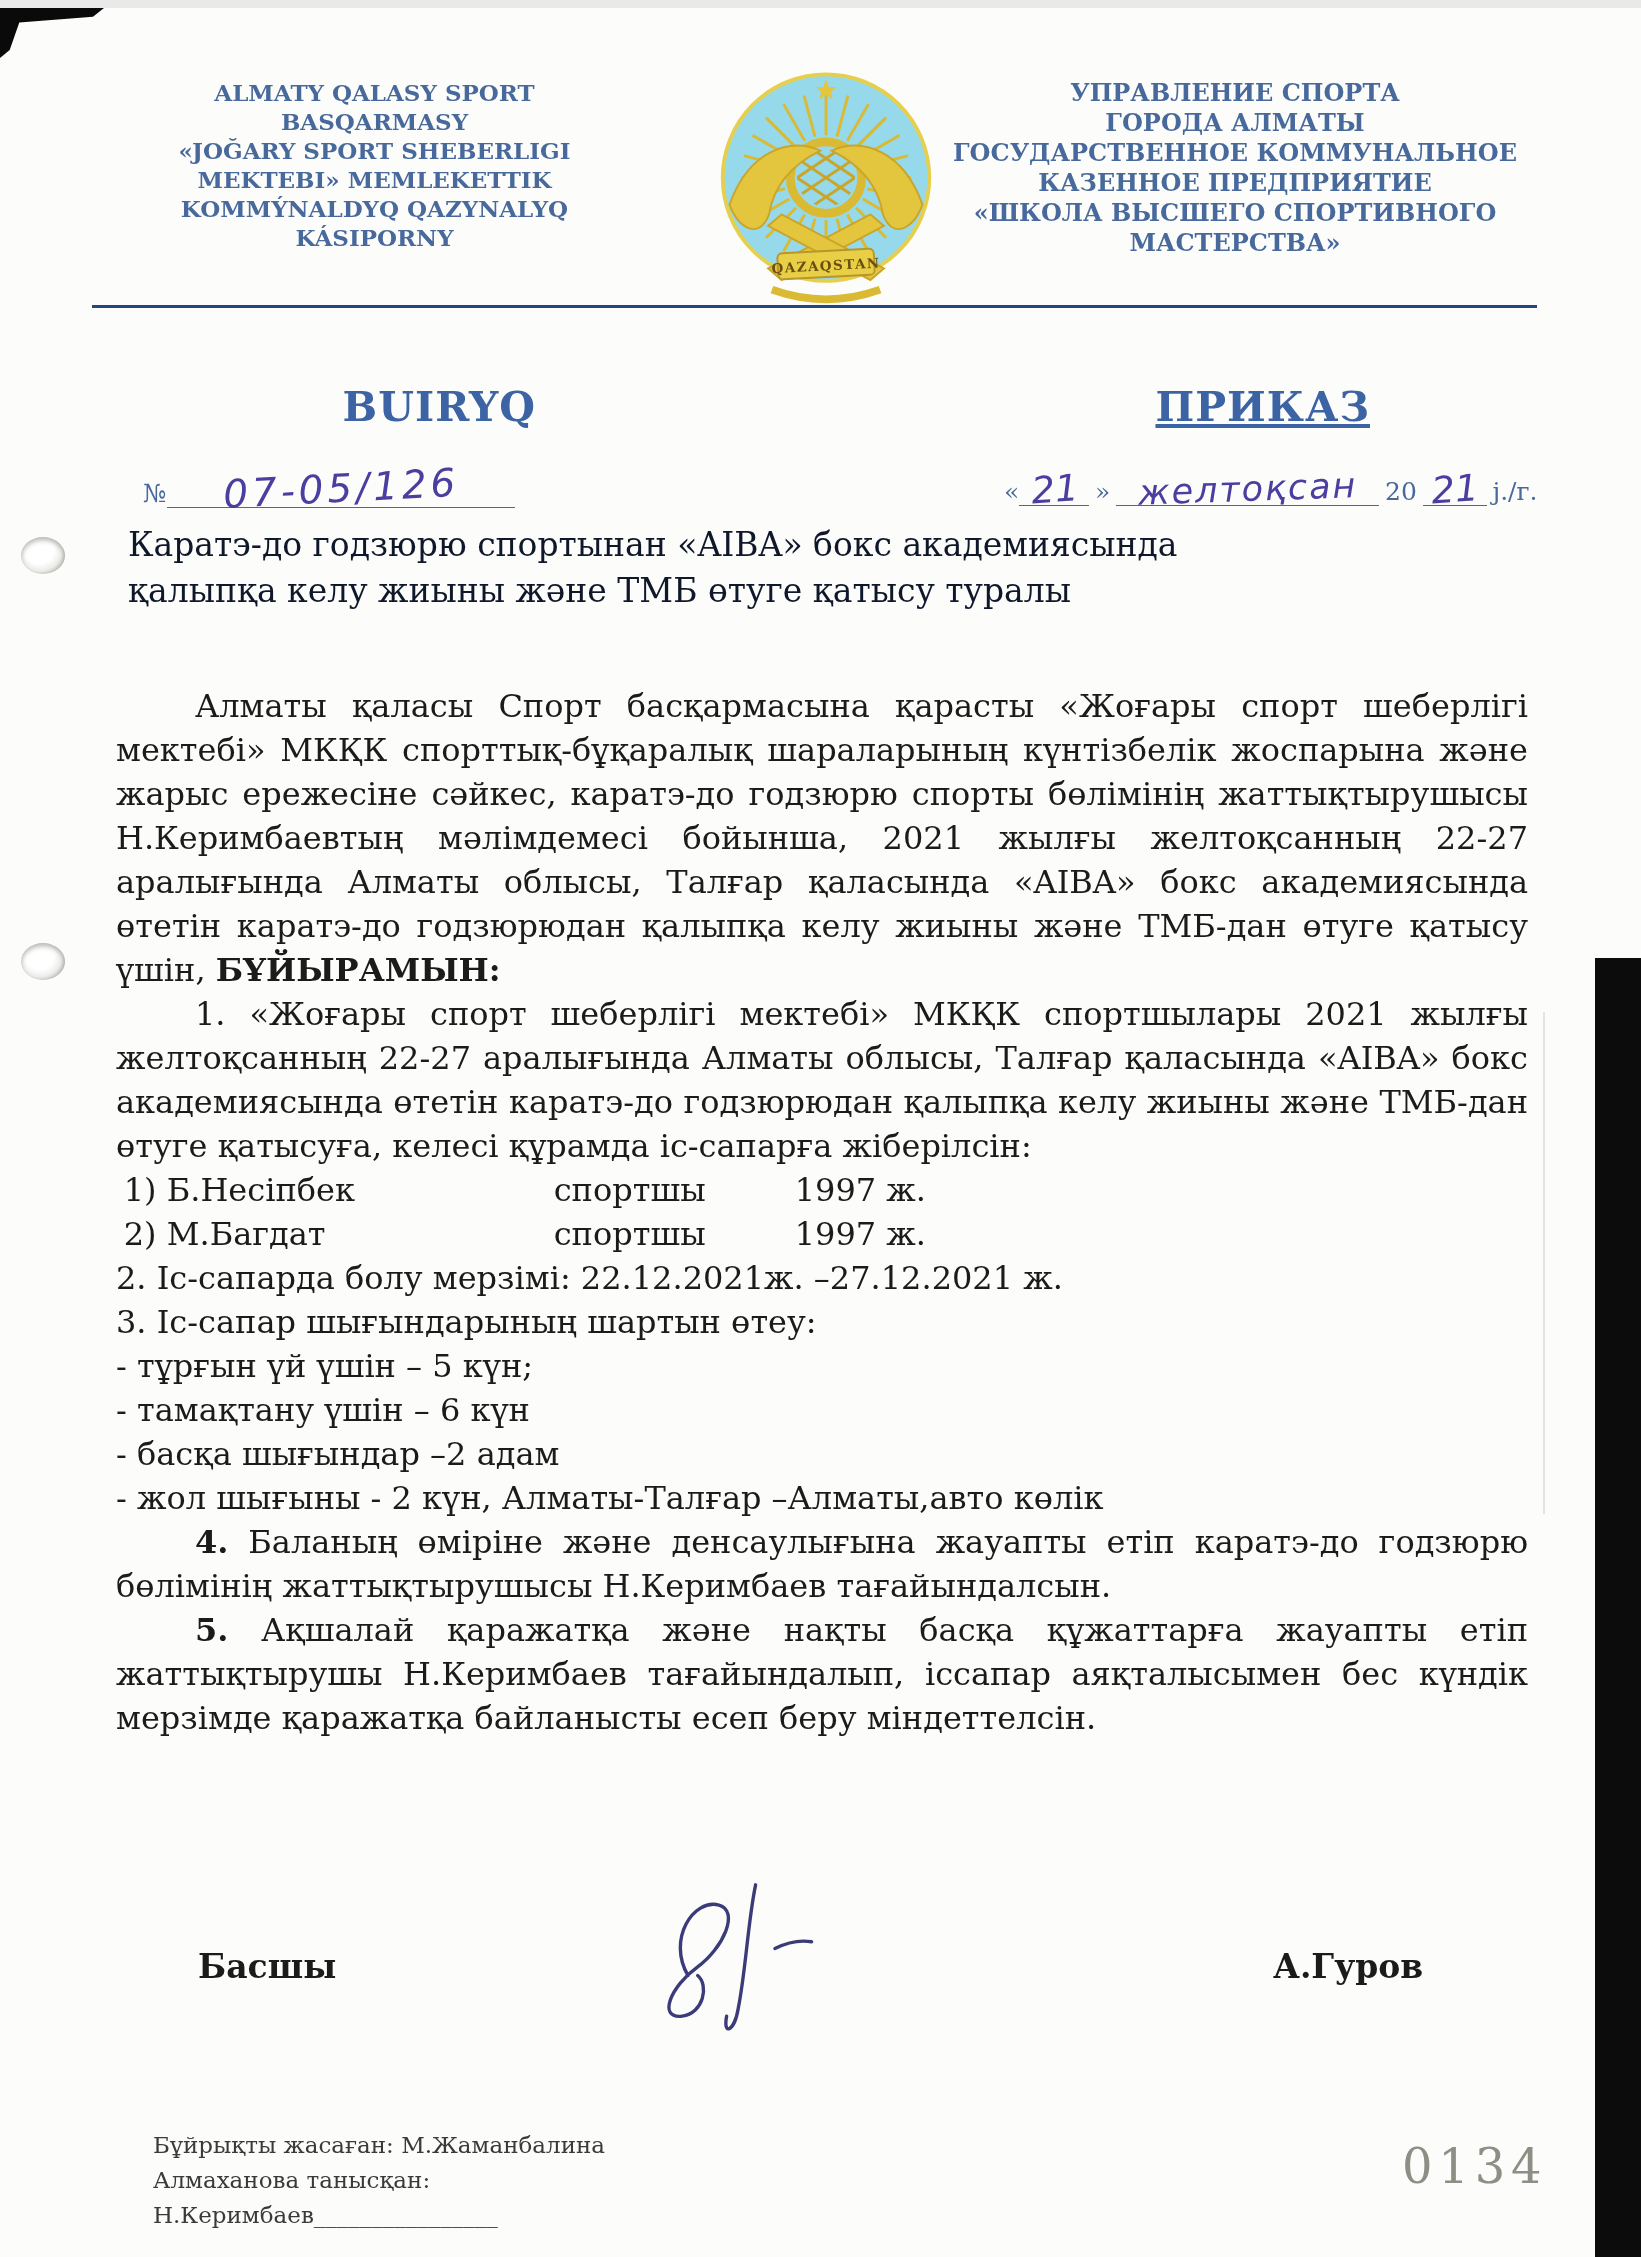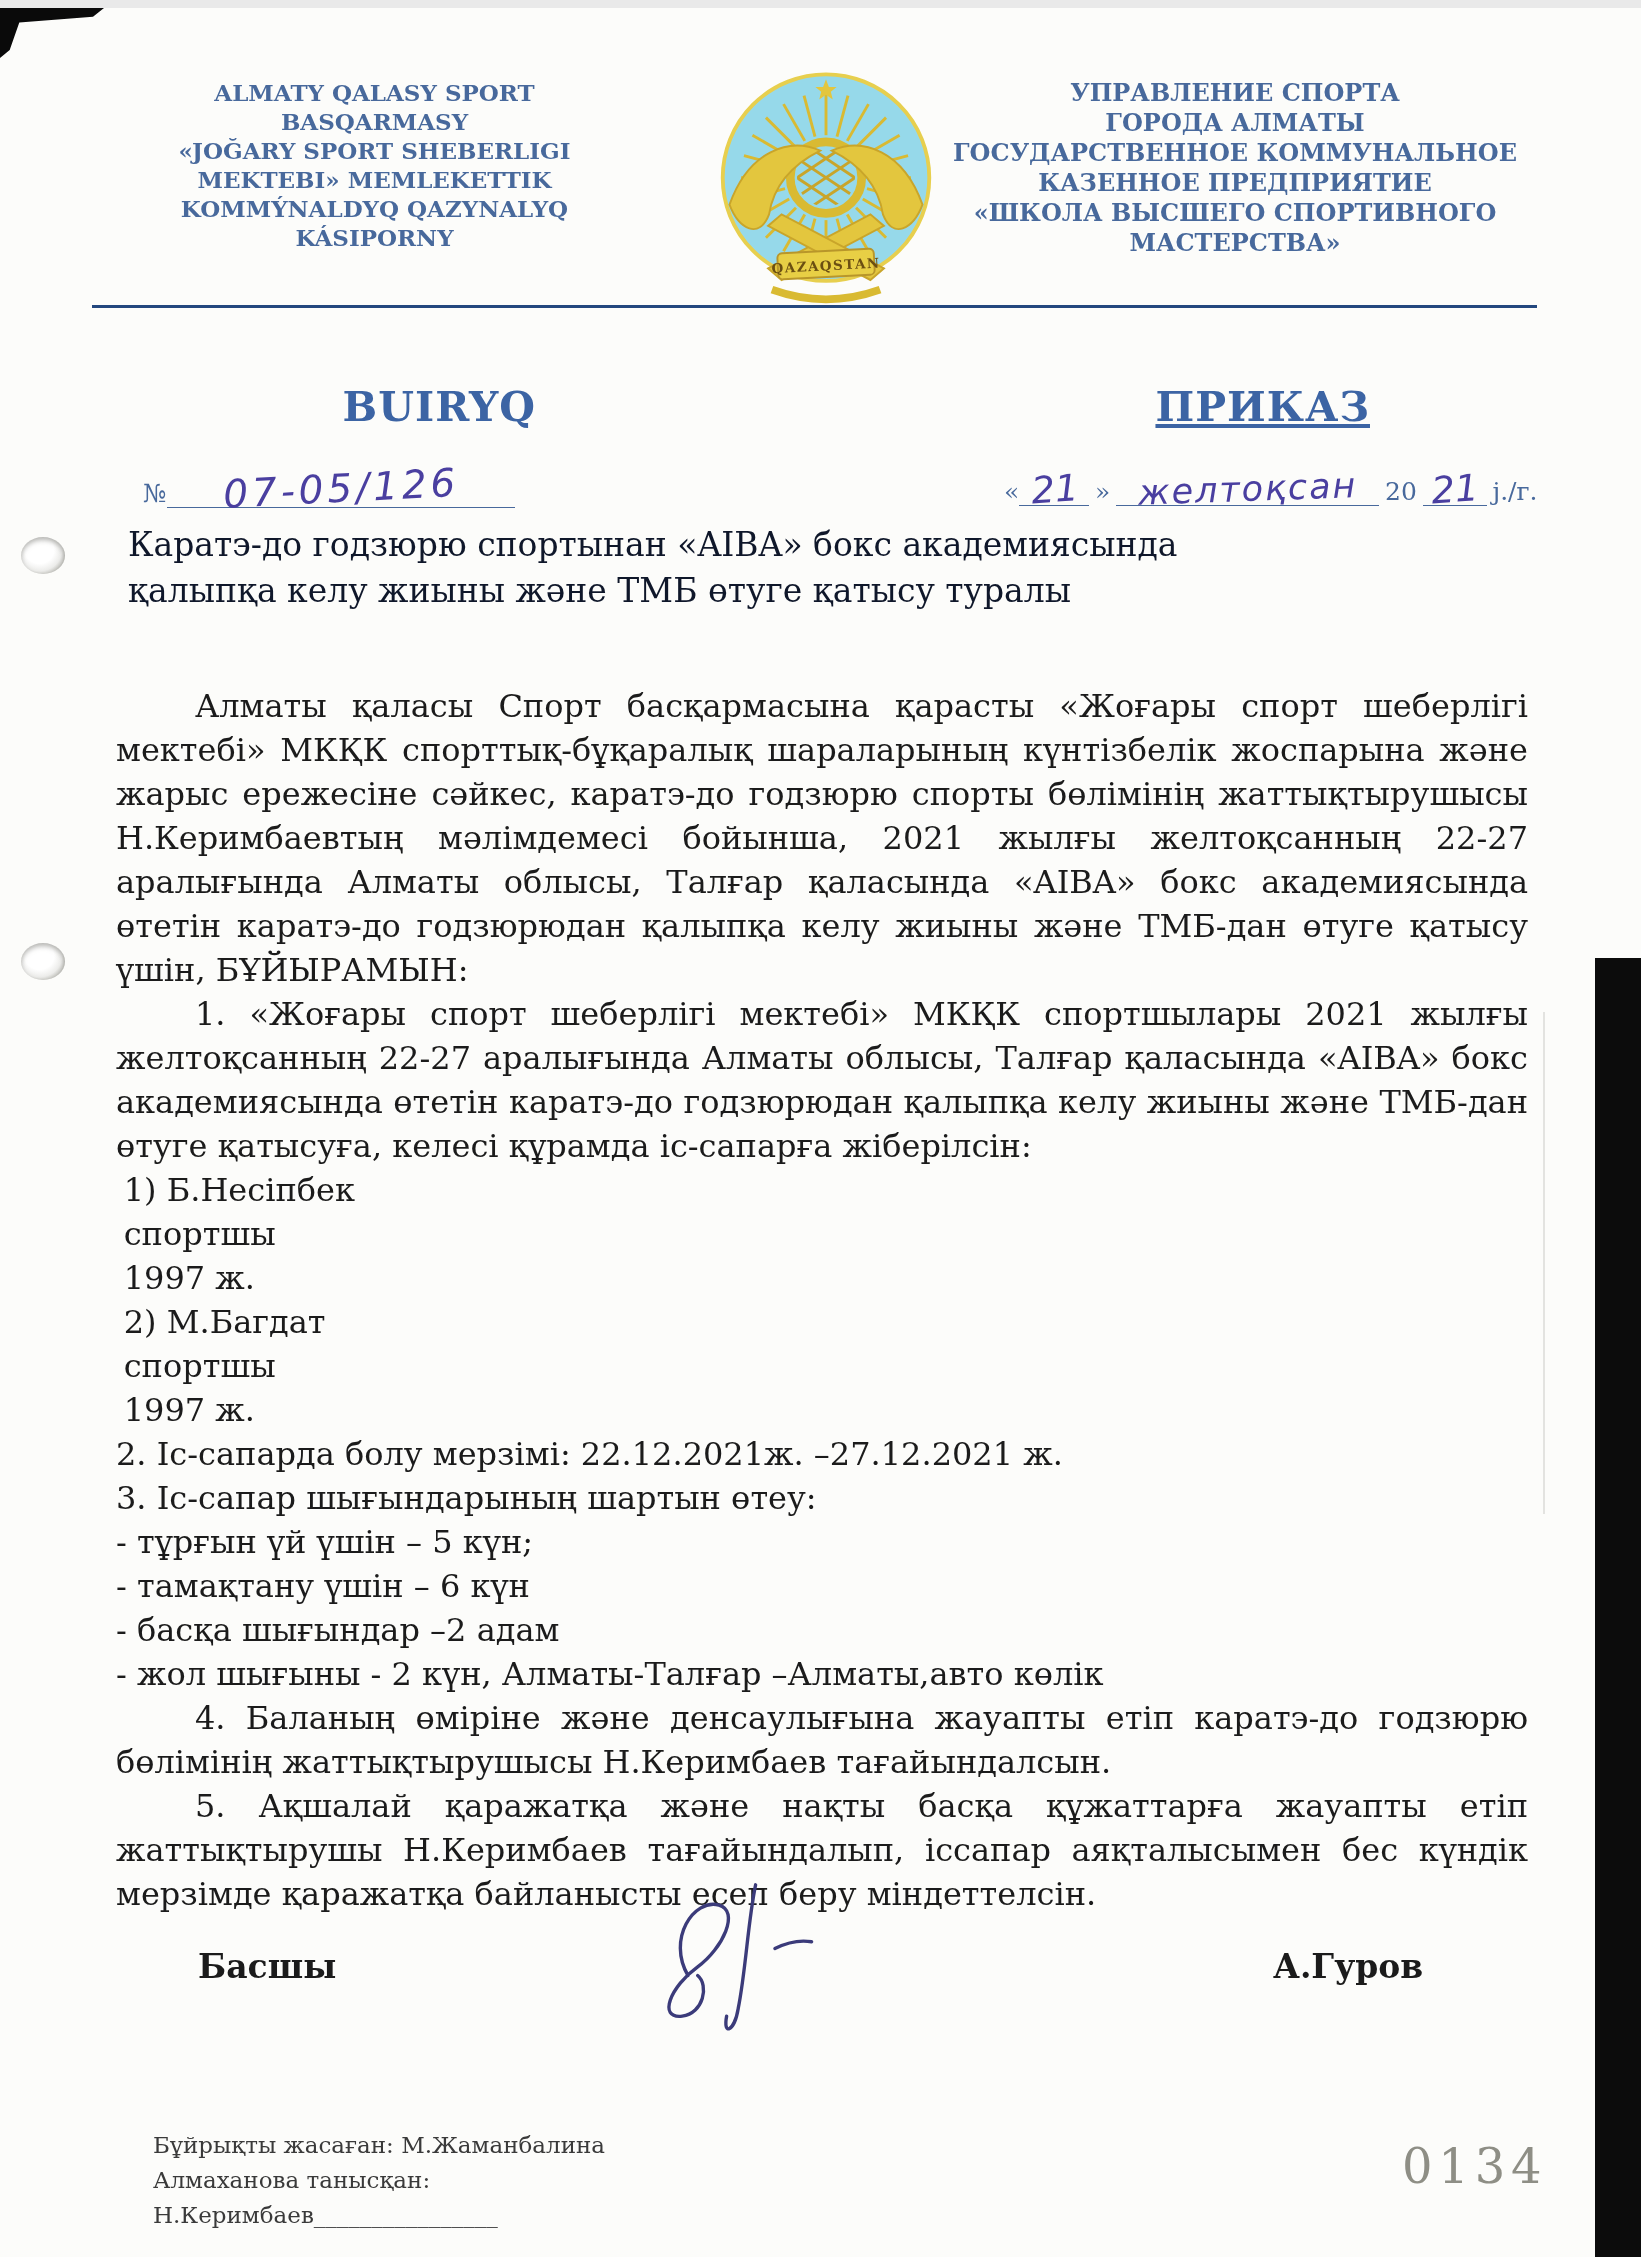--- a/index.html
+++ b/index.html
@@ -44,24 +44,24 @@
   .day-blank{width:70px;} .month-blank{width:263px;} .year-blank{width:64px;}
   .hand-sm{font-size:37px;transform:rotate(-4deg) translateY(5.8px);}
   .hand-month{font-size:35px;letter-spacing:1.9px;transform:rotate(-2deg) translateY(3.9px);}
   .dg-gap{margin:0 5.8px;}
   
   .subject{position:absolute;left:128px;top:514px;font-size:33px;font-weight:normal;line-height:46px;color:#0f172a;}
   
   .body-text{position:absolute;left:116px;top:676px;width:1412px;font-size:32px;line-height:44px;text-align:justify;}
   .body-text p{margin:0;}
   .para-indent{text-indent:79px;}
-  .roster-row{display:flex;margin-left:7.7px;text-align:left;flex-direction:column;}
+  .roster-row{display:flex;margin-left:7.7px;text-align:left;}
   .roster-row .c1{width:430px;} .roster-row .c2{width:241px;} .roster-row .c3{flex:1;}
   .sub-line{margin-left:92px;text-align:left;}
-  b.numb{font-weight:normal;}
+  b.numb{font-weight:bold;}
   
   .sig-position{position:absolute;left:198px;top:1939px;font-size:33px;font-weight:bold;}
   .sig-name{position:absolute;left:1273px;top:1939px;font-size:33px;font-weight:bold;}
   .sig-scribble{position:absolute;left:628px;top:1871px;width:261px;height:169px;}
   
   .footer{position:absolute;left:153px;top:2120px;font-size:23px;line-height:35px;color:#3a3a3a;}
   .page-number{position:absolute;left:1402px;top:2130px;font-size:48px;color:#8e8e85;letter-spacing:5.8px;}
 </style>
 </head>
 <body>

